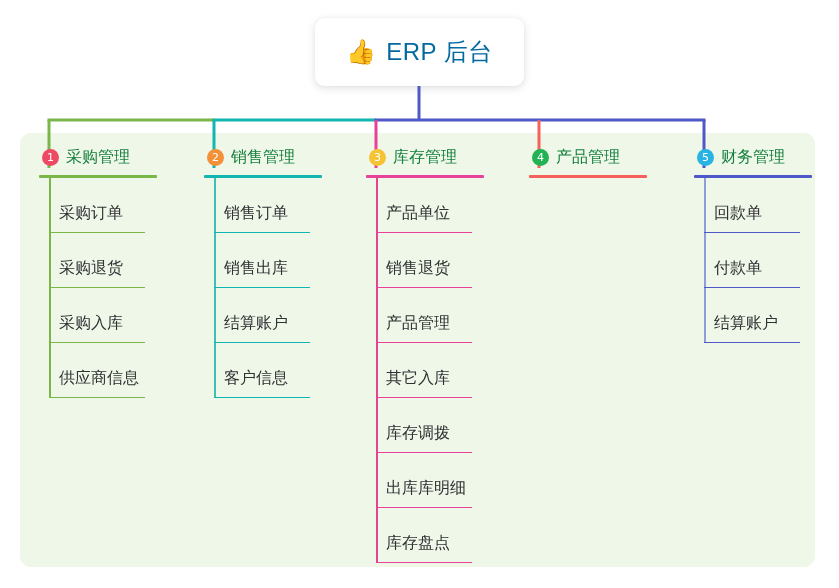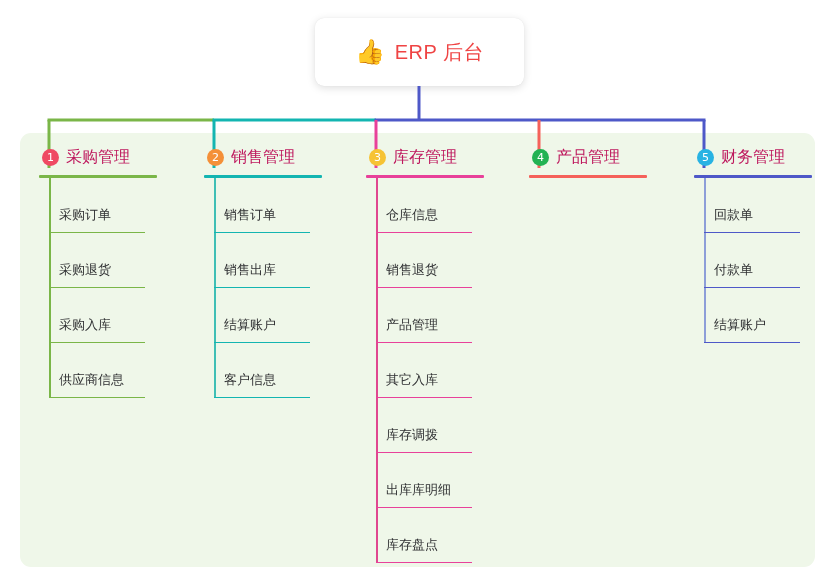--- a/index.html
+++ b/index.html
@@ -31,22 +31,22 @@
     align-items: center;
     justify-content: center;
     gap: 10px;
   }
   .root-emoji {
     font-size: 24px;
     line-height: 1;
     display: inline-block;
   }
   .root-title {
-    font-size: 20px;
-    color: #ef4444;
+    font-size: 24px;
+    color: #0369a1;
     letter-spacing: 0.5px;
     white-space: nowrap;
     text-align: center;
   }
 
   
   .panel {
     position: absolute;
     left: 20px;
     top: 133px;
@@ -85,40 +85,40 @@
     border-radius: 50%;
     color: #ffffff;
     font-size: 11px;
     line-height: 17px;
     text-align: center;
     flex: 0 0 auto;
     font-family: "DejaVu Sans", sans-serif;
   }
   .head-label {
     font-size: 16px;
-    color: #be185d;
+    color: #15803d;
     white-space: nowrap;
   }
   .head-rule {
     height: 3px;
     width: 118px;
     margin: 6px 0 0 8px;
     border-radius: 1px;
   }
 
   .items { position: relative; margin-top: 0; }
   .item {
     position: relative;
     height: 55px;
   }
   .item-label {
     position: absolute;
     left: 28px;
     bottom: 9px;
-    font-size: 13px;
+    font-size: 16px;
     color: #303133;
     white-space: nowrap;
   }
   .item-rule {
     position: absolute;
     left: 18px;
     bottom: 0;
     height: 1.5px;
     width: 96px;
   }
@@ -217,21 +217,21 @@
       </div>
       <div class="column" style="left: 358px;">
         <div class="col-head">
           <span class="badge" style="background: rgb(246, 195, 52);">3</span>
           <span class="head-label">库存管理</span>
         </div>
         <div class="head-rule" style="background: rgb(232, 65, 154);"></div>
         <div class="items">
           <div class="item">
             <div class="item-stem" style="background: rgb(224, 71, 143);"></div>
-            <div class="item-label">仓库信息</div>
+            <div class="item-label">产品单位</div>
             <div class="item-rule" style="background: rgb(232, 65, 154);"></div>
           </div>
           <div class="item">
             <div class="item-stem" style="background: rgb(224, 71, 143);"></div>
             <div class="item-label">销售退货</div>
             <div class="item-rule" style="background: rgb(232, 65, 154);"></div>
           </div>
           <div class="item">
             <div class="item-stem" style="background: rgb(224, 71, 143);"></div>
             <div class="item-label">产品管理</div>

